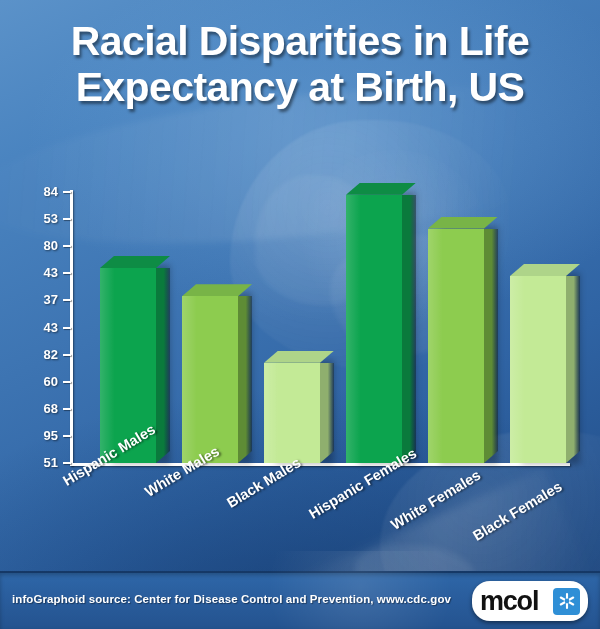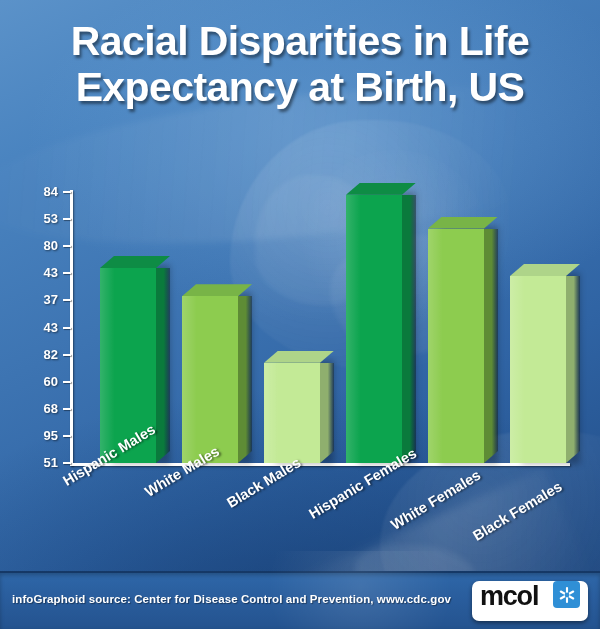--- a/index.html
+++ b/index.html
@@ -138,23 +138,23 @@
   #source-text{
     position:absolute;left:12px;top:20px;
     color:#ffffff;font-size:11.5px;font-weight:bold;
     letter-spacing:0.1px;
     text-shadow:1px 1px 1px rgba(0,0,0,0.4);
   }
   #logo{
     position:absolute;right:12px;top:8px;
     width:116px;height:40px;
     background:#ffffff;
-    border-radius:7px;
+    border-radius:18px;
     box-shadow:0 2px 4px rgba(0,0,0,0.45);
-    display:flex;justify-content:space-between;
+    display:flex;align-items:center;justify-content:space-between;
     padding:0 7px;box-sizing:border-box;
   }
   #logo-text{
     color:#111111;font-size:27px;font-weight:bold;
     letter-spacing:-1.2px;line-height:30px;
     margin-left:1px;
   }
   #logo-mark{
     width:27px;height:27px;background:#2f8fd6;border-radius:4px;
     display:flex;align-items:center;justify-content:center;

